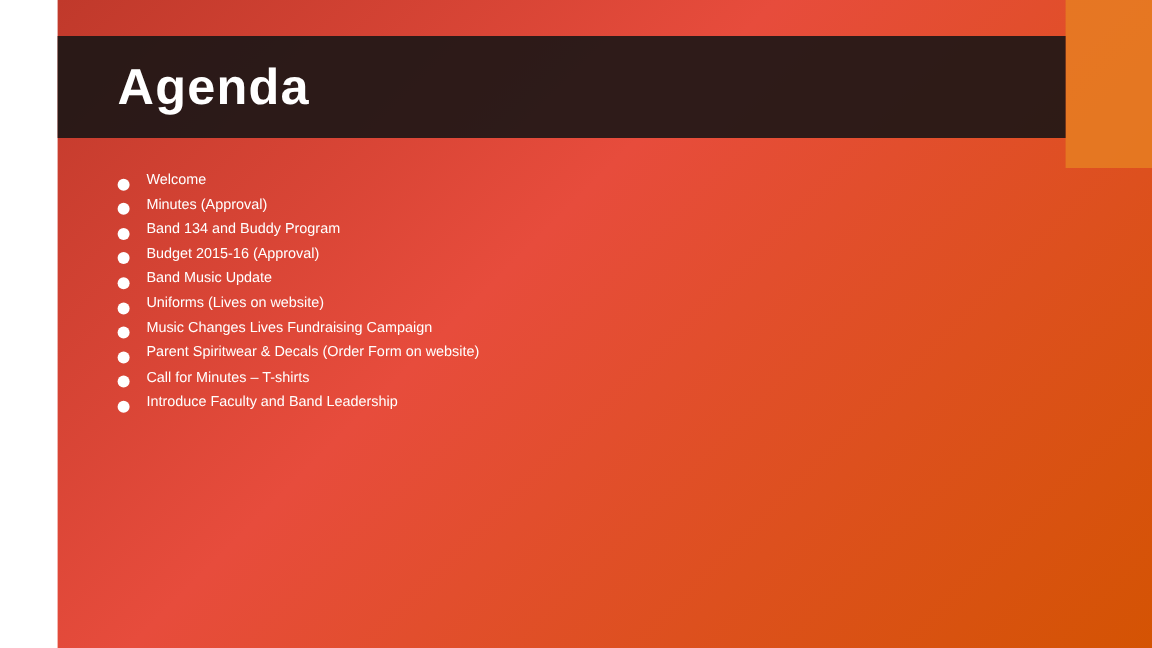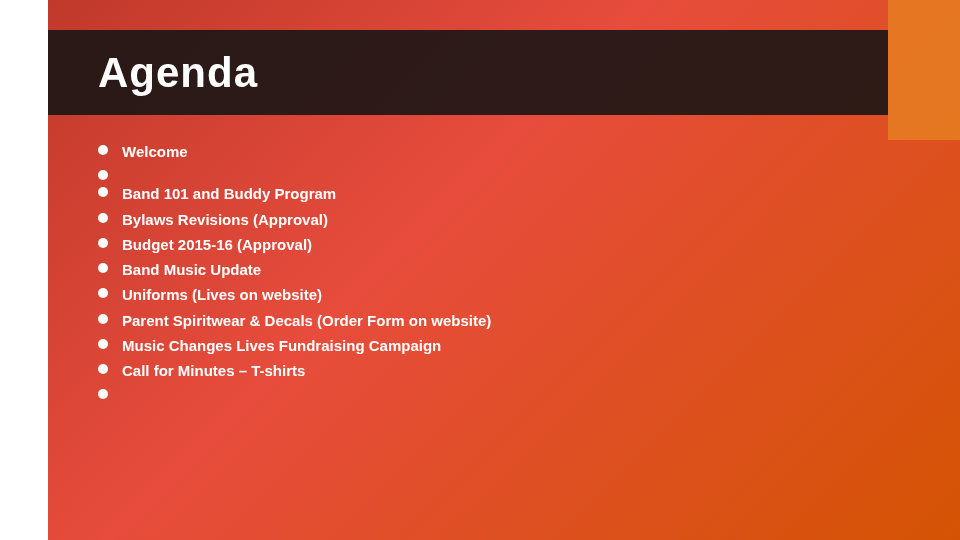--- a/index.html
+++ b/index.html
@@ -65,26 +65,26 @@
     }
 
     .bullet-list {
       list-style: none;
       padding: 0;
       margin: 0;
     }
 
     .bullet-list li {
       display: flex;
-      align-items: flex-start;
-      font-size: 15px;
+      align-items: flex-end;
+      font-size: 12px;
       line-height: 1.55;
       margin-bottom: 2px;
       color: #ffffff;
-      font-weight: 700;
+      font-weight: 400;
     }
 
     .bullet-dot {
       display: inline-block;
       width: 10px;
       height: 10px;
       min-width: 10px;
       background: #ffffff;
       border-radius: 50%;
       margin-top: 5px;
@@ -103,52 +103,50 @@
   </div>
 
   <div class="content-area">
     <ul class="bullet-list" id="agenda-list">
     <li>
           <span class="bullet-dot"></span>
           <span>Welcome</span>
         </li>
         <li>
           <span class="bullet-dot"></span>
+          <span>Minutes  (Approval)</span>
         </li>
         <li>
           <span class="bullet-dot"></span>
-          <span>Band 101 and Buddy Program</span>
-        </li>
-        <li>
-          <span class="bullet-dot"></span>
-          <span>Bylaws Revisions  (Approval)</span>
+          <span>Band 134 and Buddy Program</span>
         </li>
         <li>
           <span class="bullet-dot"></span>
           <span>Budget 2015-16  (Approval)</span>
         </li>
         <li>
           <span class="bullet-dot"></span>
           <span>Band Music Update</span>
         </li>
         <li>
           <span class="bullet-dot"></span>
           <span>Uniforms  (Lives on website)</span>
         </li>
         <li>
           <span class="bullet-dot"></span>
-          <span>Parent Spiritwear &amp; Decals (Order Form on website)</span>
+          <span>Music Changes Lives Fundraising Campaign</span>
         </li>
         <li>
           <span class="bullet-dot"></span>
-          <span>Music Changes Lives Fundraising Campaign</span>
+          <span>Parent Spiritwear &amp; Decals (Order Form on website)</span>
         </li>
         <li>
           <span class="bullet-dot"></span>
           <span>Call for Minutes – T-shirts</span>
         </li>
         <li>
           <span class="bullet-dot"></span>
+          <span>Introduce Faculty and Band Leadership</span>
         </li>
       </ul>
   </div>
 
 </div>
 
 </body></html>

